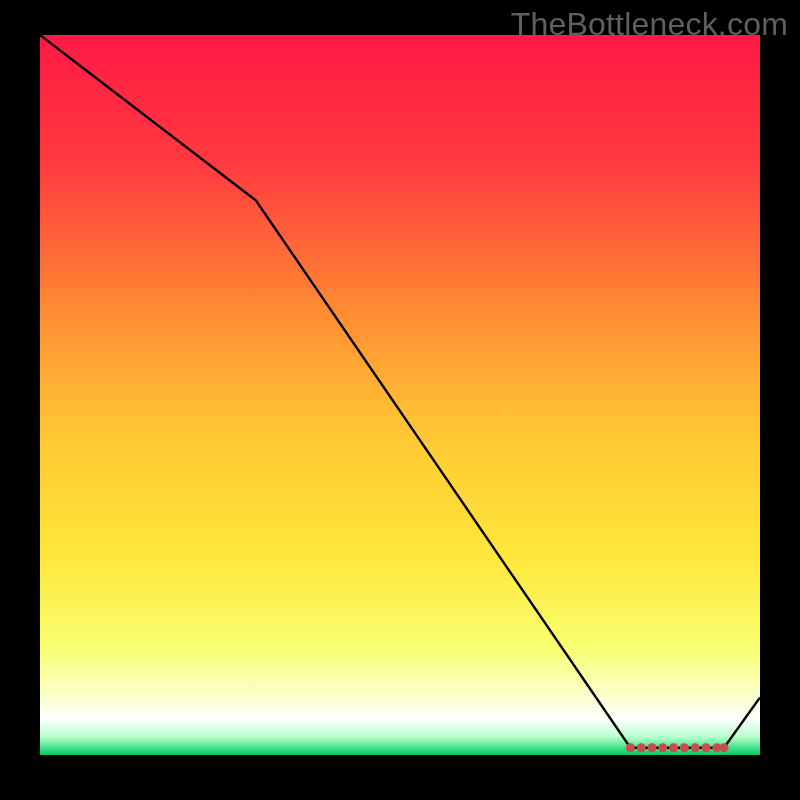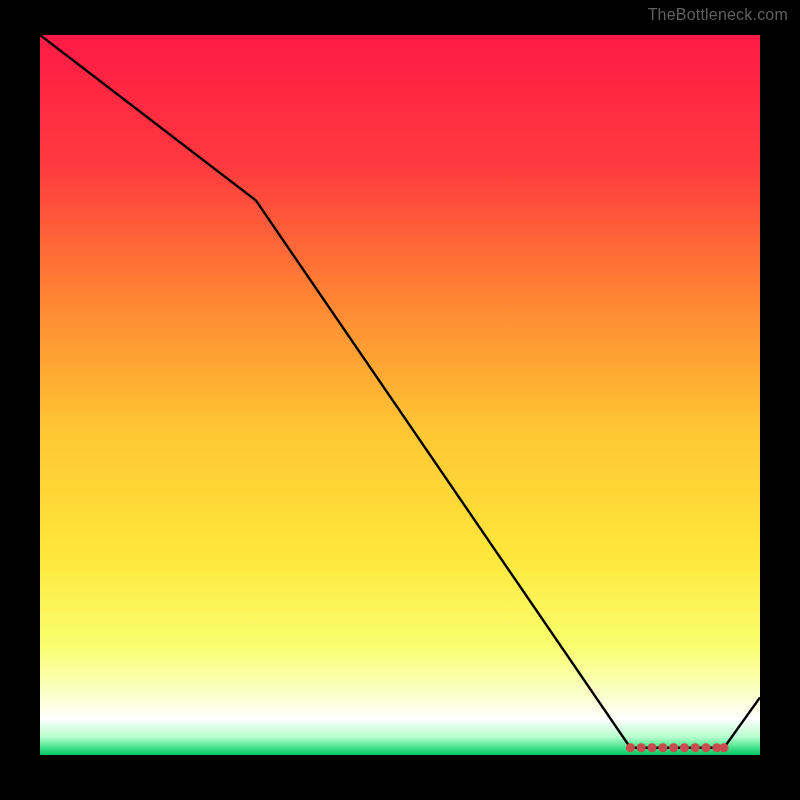--- a/index.html
+++ b/index.html
@@ -15,21 +15,21 @@
     position: relative;
     width: 800px;
     height: 800px;
     background: #000;
   }
   .watermark {
     position: absolute;
     top: 6px;
     right: 12px;
     color: #5f5f5f;
-    font-size: 16px;
+    font-size: 32px;
     font-weight: 500;
     letter-spacing: 0.2px;
     z-index: 30;
   }
   .plot-area {
     position: absolute;
     left: 40px;
     top: 35px;
     width: 720px;
     height: 720px;

